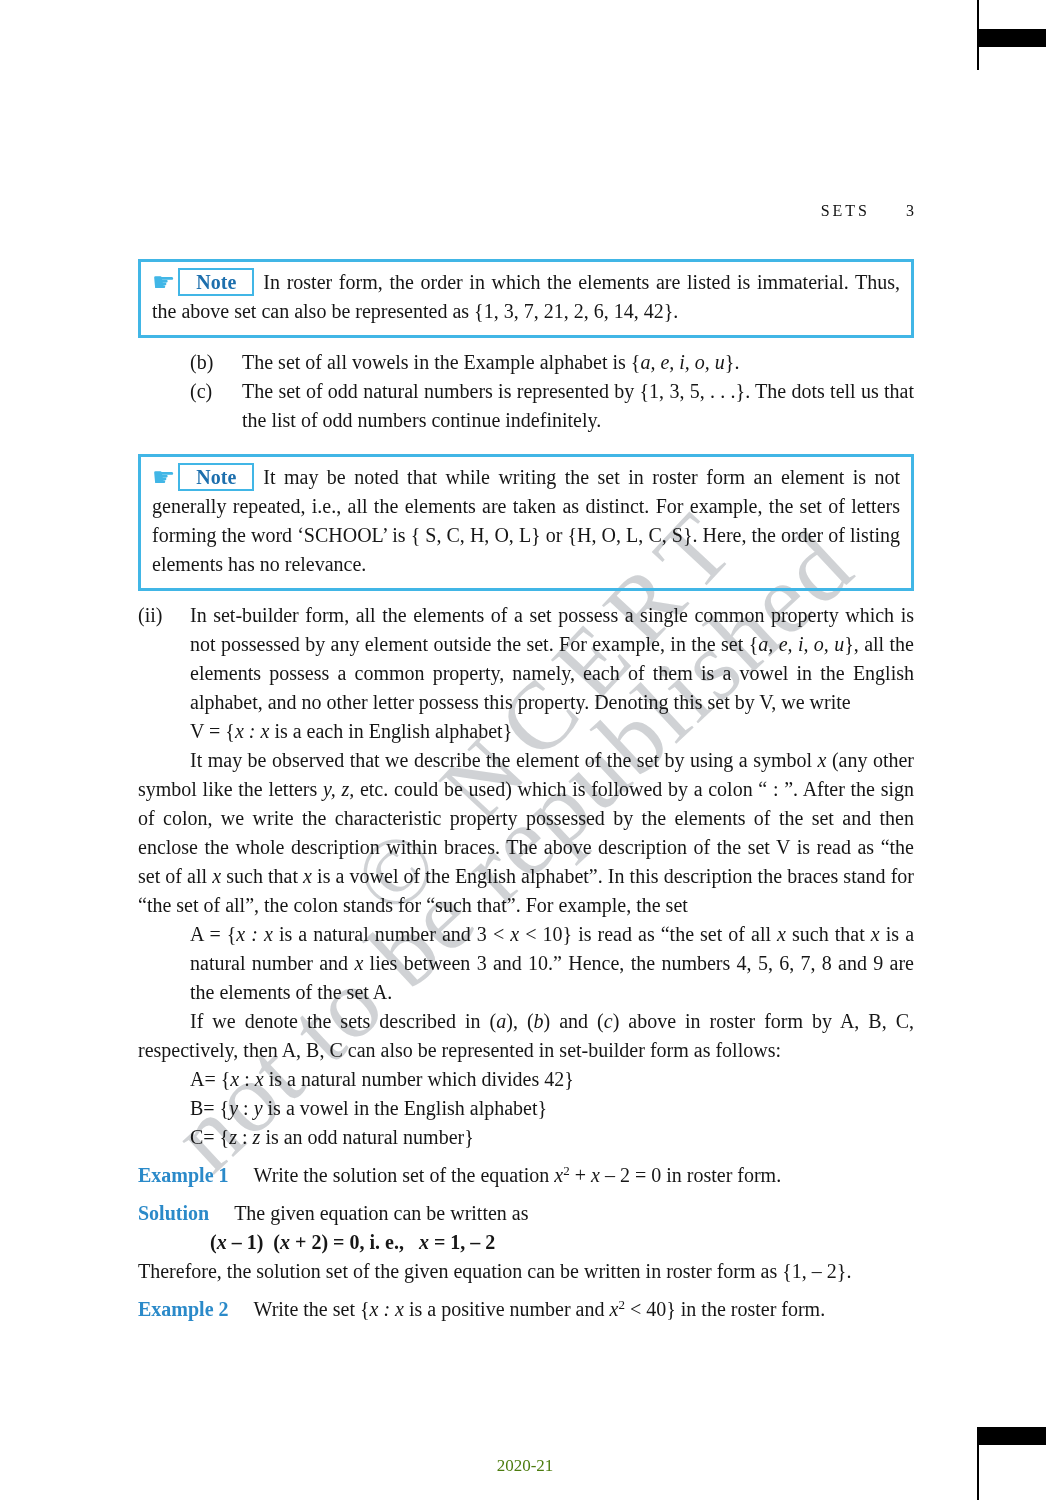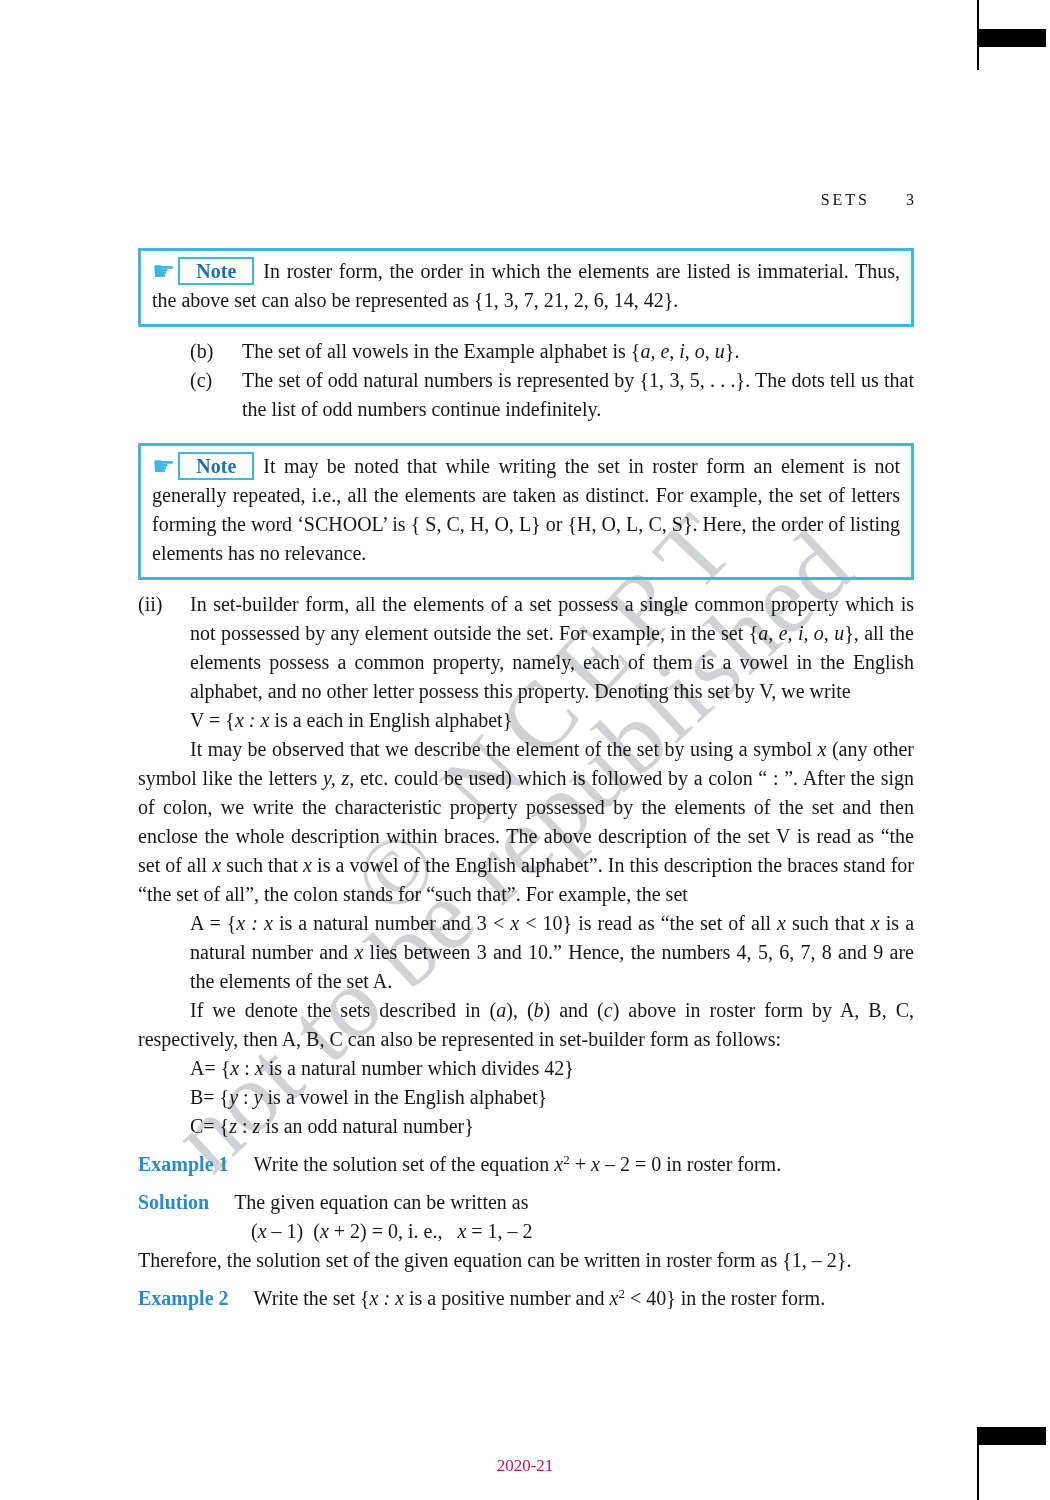--- a/index.html
+++ b/index.html
@@ -24,21 +24,21 @@
   .wm2 { font-size:100px; letter-spacing:2px; left:150px; top:1110px; transform:rotate(-43deg); transform-origin:0 0; }
 
   
   .crop-v, .crop-h { position:absolute; background:#000; z-index:2; }
   .crop-v-tr { right:71px; top:0; width:2px; height:70px; }
   .crop-h-tr { right:4px; top:29px; width:69px; height:18px; }
   .crop-v-br { right:71px; bottom:0; width:2px; height:70px; }
   .crop-h-br { right:4px; bottom:55px; width:69px; height:18px; }
 
   .content {
-    position:absolute; left:138px; top:185px; width:776px; z-index:1;
+    position:absolute; left:138px; top:196px; width:776px; z-index:1;
     font-size:20px; line-height:29px;
   }
 
   .running-head { text-align:right; font-size:16px; letter-spacing:3px; margin-bottom:34px; color:#111; }
   .running-head .pageno { margin-left:36px; letter-spacing:0; }
 
   .notebox {
     border:3px solid var(--note-border, #41b6e6);
     padding:6px 11px 9px 11px;
     margin-bottom:10px;
@@ -58,31 +58,31 @@
 
   .li { display:flex; margin-left:52px; }
   .li.ii { margin-left:0; }
   .li .marker { flex:0 0 52px; }
   .li .litext { flex:1; text-align:justify; }
 
   .indent { margin-left:52px; }
   .just { text-align:justify; }
   .para { text-indent:52px; text-align:justify; }
   .plainp { text-align:justify; }
-  .equation { margin-left:113px; }
+  .equation { margin-left:72px;font-weight:bold; }
 
   .example { margin-top:9px; text-align:justify; }
   .ex-label { color:var(--example-label, #2b8ac9); font-weight:bold; margin-right:25px; }
 
   em { font-style:italic; }
   sup { font-size:13px; line-height:0; vertical-align:7px; }
 
   .footer {
     position:absolute; left:0; top:1456px; width:1050px; z-index:1;
-    text-align:center; font-size:17px; color:#be185d;
+    text-align:center; font-size:17px; color:#4d7c0f;
     font-family:"Liberation Serif", serif;
   }
 </style>
 </head>
 <body>
 
 <div class="page">
 
   <div class="watermark wm1">© NCERT</div>
   <div class="watermark wm2">not to be republished</div>

